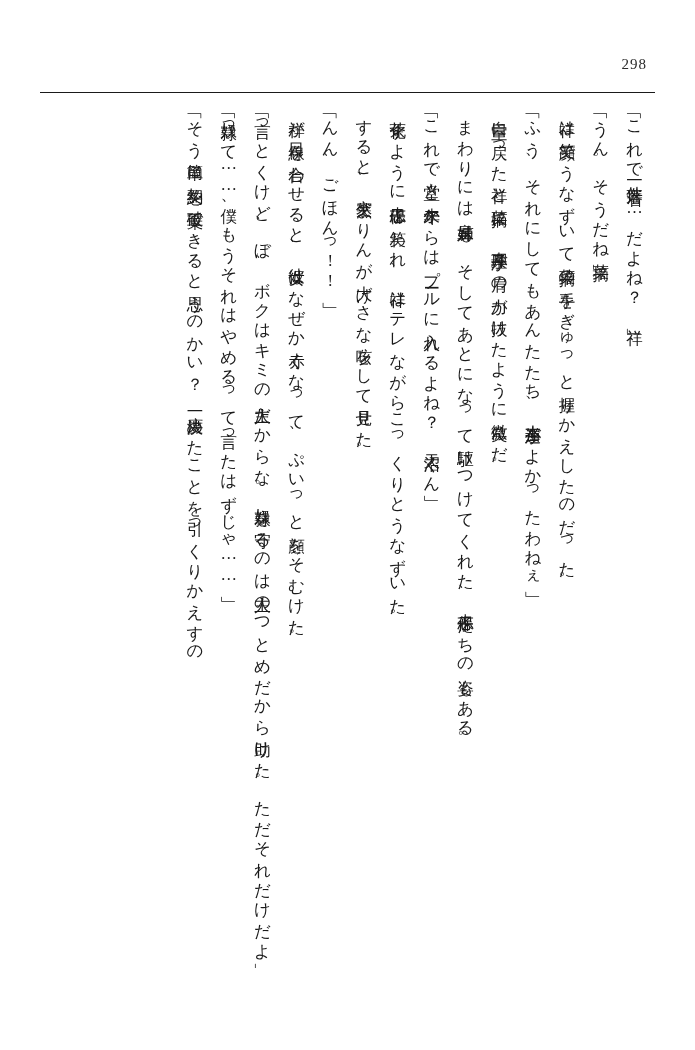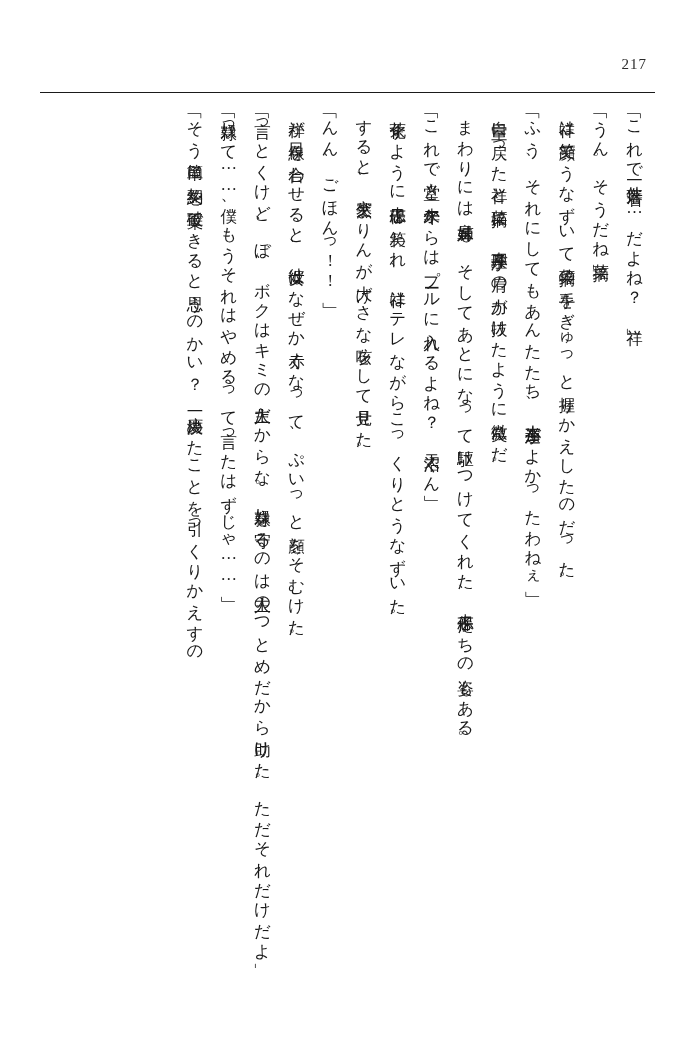--- a/index.html
+++ b/index.html
@@ -67,21 +67,21 @@
     margin: 0;
     padding: 0;
     text-indent: 0;
   }
 </style>
 </head>
 <body>
 
 <div class="page">
 
-  <div class="page-number">217</div>
+  <div class="page-number">298</div>
 
   <div class="header-rule"></div>
 
   <div class="body-text" id="body-text">
       <p>「これで一件落着……だよね？　祥」</p>
       <p>「うん。そうだね菜摘」</p>
       <p>祥は笑顔でうなずいて菜摘の手をぎゅっと握りかえしたのだった。</p>
       <p>「ふう、それにしてもあんたたち、本当運がよかったわねぇ」</p>
       <p>自室に戻った祥と菜摘に、真理子が肩の力が抜けたように微笑んだ。</p>
       <p>まわりには皇姉妹も、そしてあとになって駆けつけてくれた、志保子たちの姿もある。</p>

